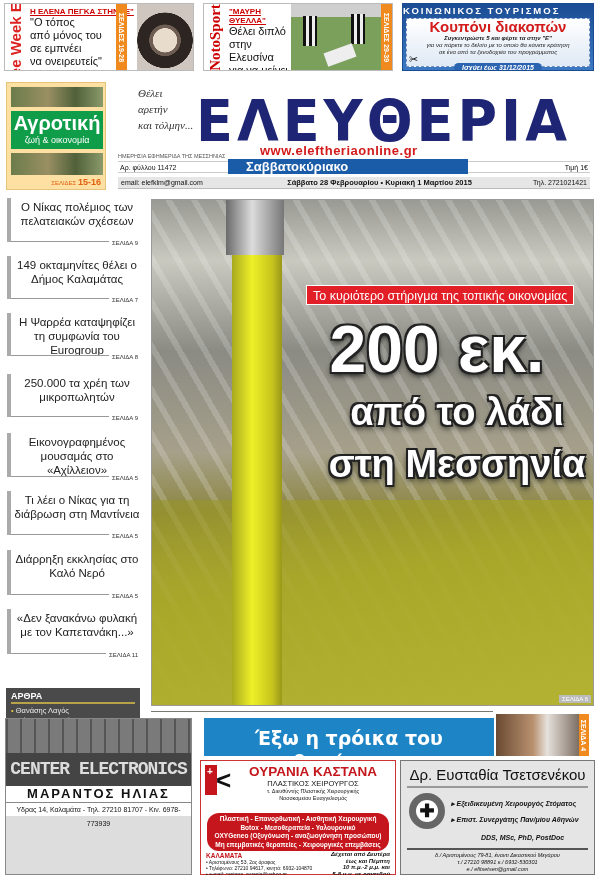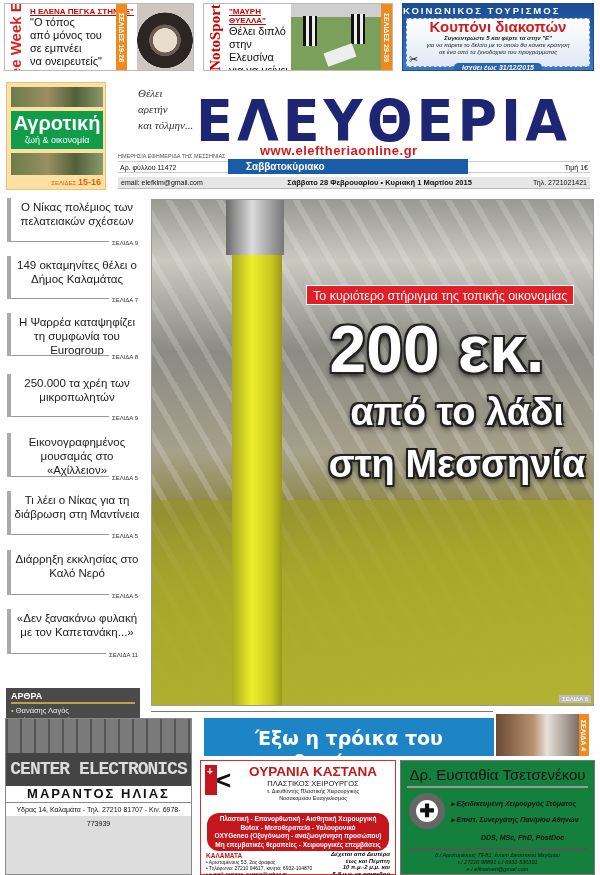--- a/index.html
+++ b/index.html
@@ -21,21 +21,21 @@
 .player{position:absolute;width:14px;height:30px;background:repeating-linear-gradient(90deg,#111 0 3px,#eee 3px 6px)}
 
 #agro{left:6px;top:82px;width:100px;height:108px;background:#ffe0a3;border:1px solid #e6c27a}
 #agro .pic{position:absolute;left:4px;width:92px;height:20px;background:linear-gradient(90deg,#6b7c4a,#9a8f63 40%,#50613a 70%,#8b9a6a)}
 #agro .green{position:absolute;left:4px;top:28px;width:92px;height:38px;background:#0f9d4a;text-align:center;color:#fff}
 
 .motto{left:138px;top:85px;font-family:"Liberation Serif",serif;font-style:italic;font-size:11px;line-height:16px;color:#333}
 .logo{left:196px;top:90px;font-family:"DejaVu Sans",sans-serif;font-weight:bold;font-size:54px;letter-spacing:4px;color:#1e2575;transform:scaleY(1.05)}
 .url{left:260px;top:143px;font-size:13px;font-weight:bold;color:#d31b1b;letter-spacing:.5px}
 .infobar{left:118px;width:472px;height:12px;font-size:7px;display:flex;align-items:center}
-.blue-ed{left:228px;top:159px;width:240px;height:15px;background:#1b5ca8;color:#fff;font-weight:bold;font-size:10px;padding-left:18px;line-height:15px}
+.blue-ed{left:228px;top:159px;width:240px;height:15px;background:#1b5ca8;color:#fff;font-weight:bold;font-size:13px;padding-left:18px;line-height:15px}
 
 .lstory{position:absolute;left:7px;width:134px;border-left:4px solid #aaa}
 .lstory .h{text-align:center;font-size:11.5px;line-height:14px;color:#222;padding:2px 0 0 2px}
 .lstory .p{position:absolute;right:0;bottom:-4px;font-size:6px;color:#333;background:#fff;padding:0 3px 0 3px;display:flex;align-items:center}
 .lstory .rule{position:absolute;left:0;right:0;bottom:0;border-bottom:1px solid #999}
 .arthra{left:6px;top:688px;width:134px;height:65px;background:#4a4a4a;color:#fff;padding:3px 5px}
 .arthra .t{font-size:9px;font-weight:bold;border-bottom:2px solid #b8a24a;padding-bottom:1px;margin-bottom:2px}
 .arthra li{list-style:none;font-size:7.5px;line-height:10px;color:#eee}
 .arthra li::before{content:"• ";color:#e6c840}
 
@@ -54,21 +54,21 @@
 .blue-banner{left:204px;top:718px;width:290px;height:38px;background:#1d84c6;text-align:center;color:#fff}
 .mits-photo{left:496px;top:714px;width:93px;height:42px;background:linear-gradient(90deg,#6a4a32,#b99170 40%,#e6e1dc 55%,#5c4a3b)}
 
 #ad-ce{left:5px;top:718px;width:187px;height:157px;border:1px solid #888;background:#ddd}
 #ad-ce .circuit{height:34px;background:repeating-linear-gradient(90deg,#555 0 2px,#7a7a7a 2px 14px),#666}
 #ad-ce .brand{height:33px;background:#444;color:#ddd;font-family:"Liberation Mono",monospace;font-weight:bold;font-size:18px;text-align:center;line-height:33px;letter-spacing:-1px}
 #ad-ce .name{font-weight:bold;font-size:13px;text-align:center;letter-spacing:2px;height:16px;line-height:16px;background:#fff}
 #ad-ce .body{height:56px;background:#e6e6e6;display:flex;padding:2px 4px}
 #ad-ce .foot{font-size:7px;text-align:center;background:#fff;border-top:1px solid #888;height:14px;line-height:14px}
 #ad-ok{left:200px;top:760px;width:196px;height:115px;border:1px solid #c33;background:#fff}
-#ad-ts{left:400px;top:760px;width:195px;height:115px;border:1px solid #777;background:#15803d}
+#ad-ts{left:400px;top:760px;width:195px;height:115px;border:1px solid #777;background:#e5e5e5}
 .redpill{background:#c4161c;color:#fff;border-radius:12px;font-size:6.5px;font-weight:bold;text-align:center;line-height:8.5px;padding:2px 3px;margin:2px 6px}
 </style>
 </head>
 <body>
 
 <div class="teaser" id="t1">
   <div class="vtag">
       <span style="color:#d22">Free Week End</span>
     </div>
   <div style="position:absolute;left:25px;top:3px;width:110px">

